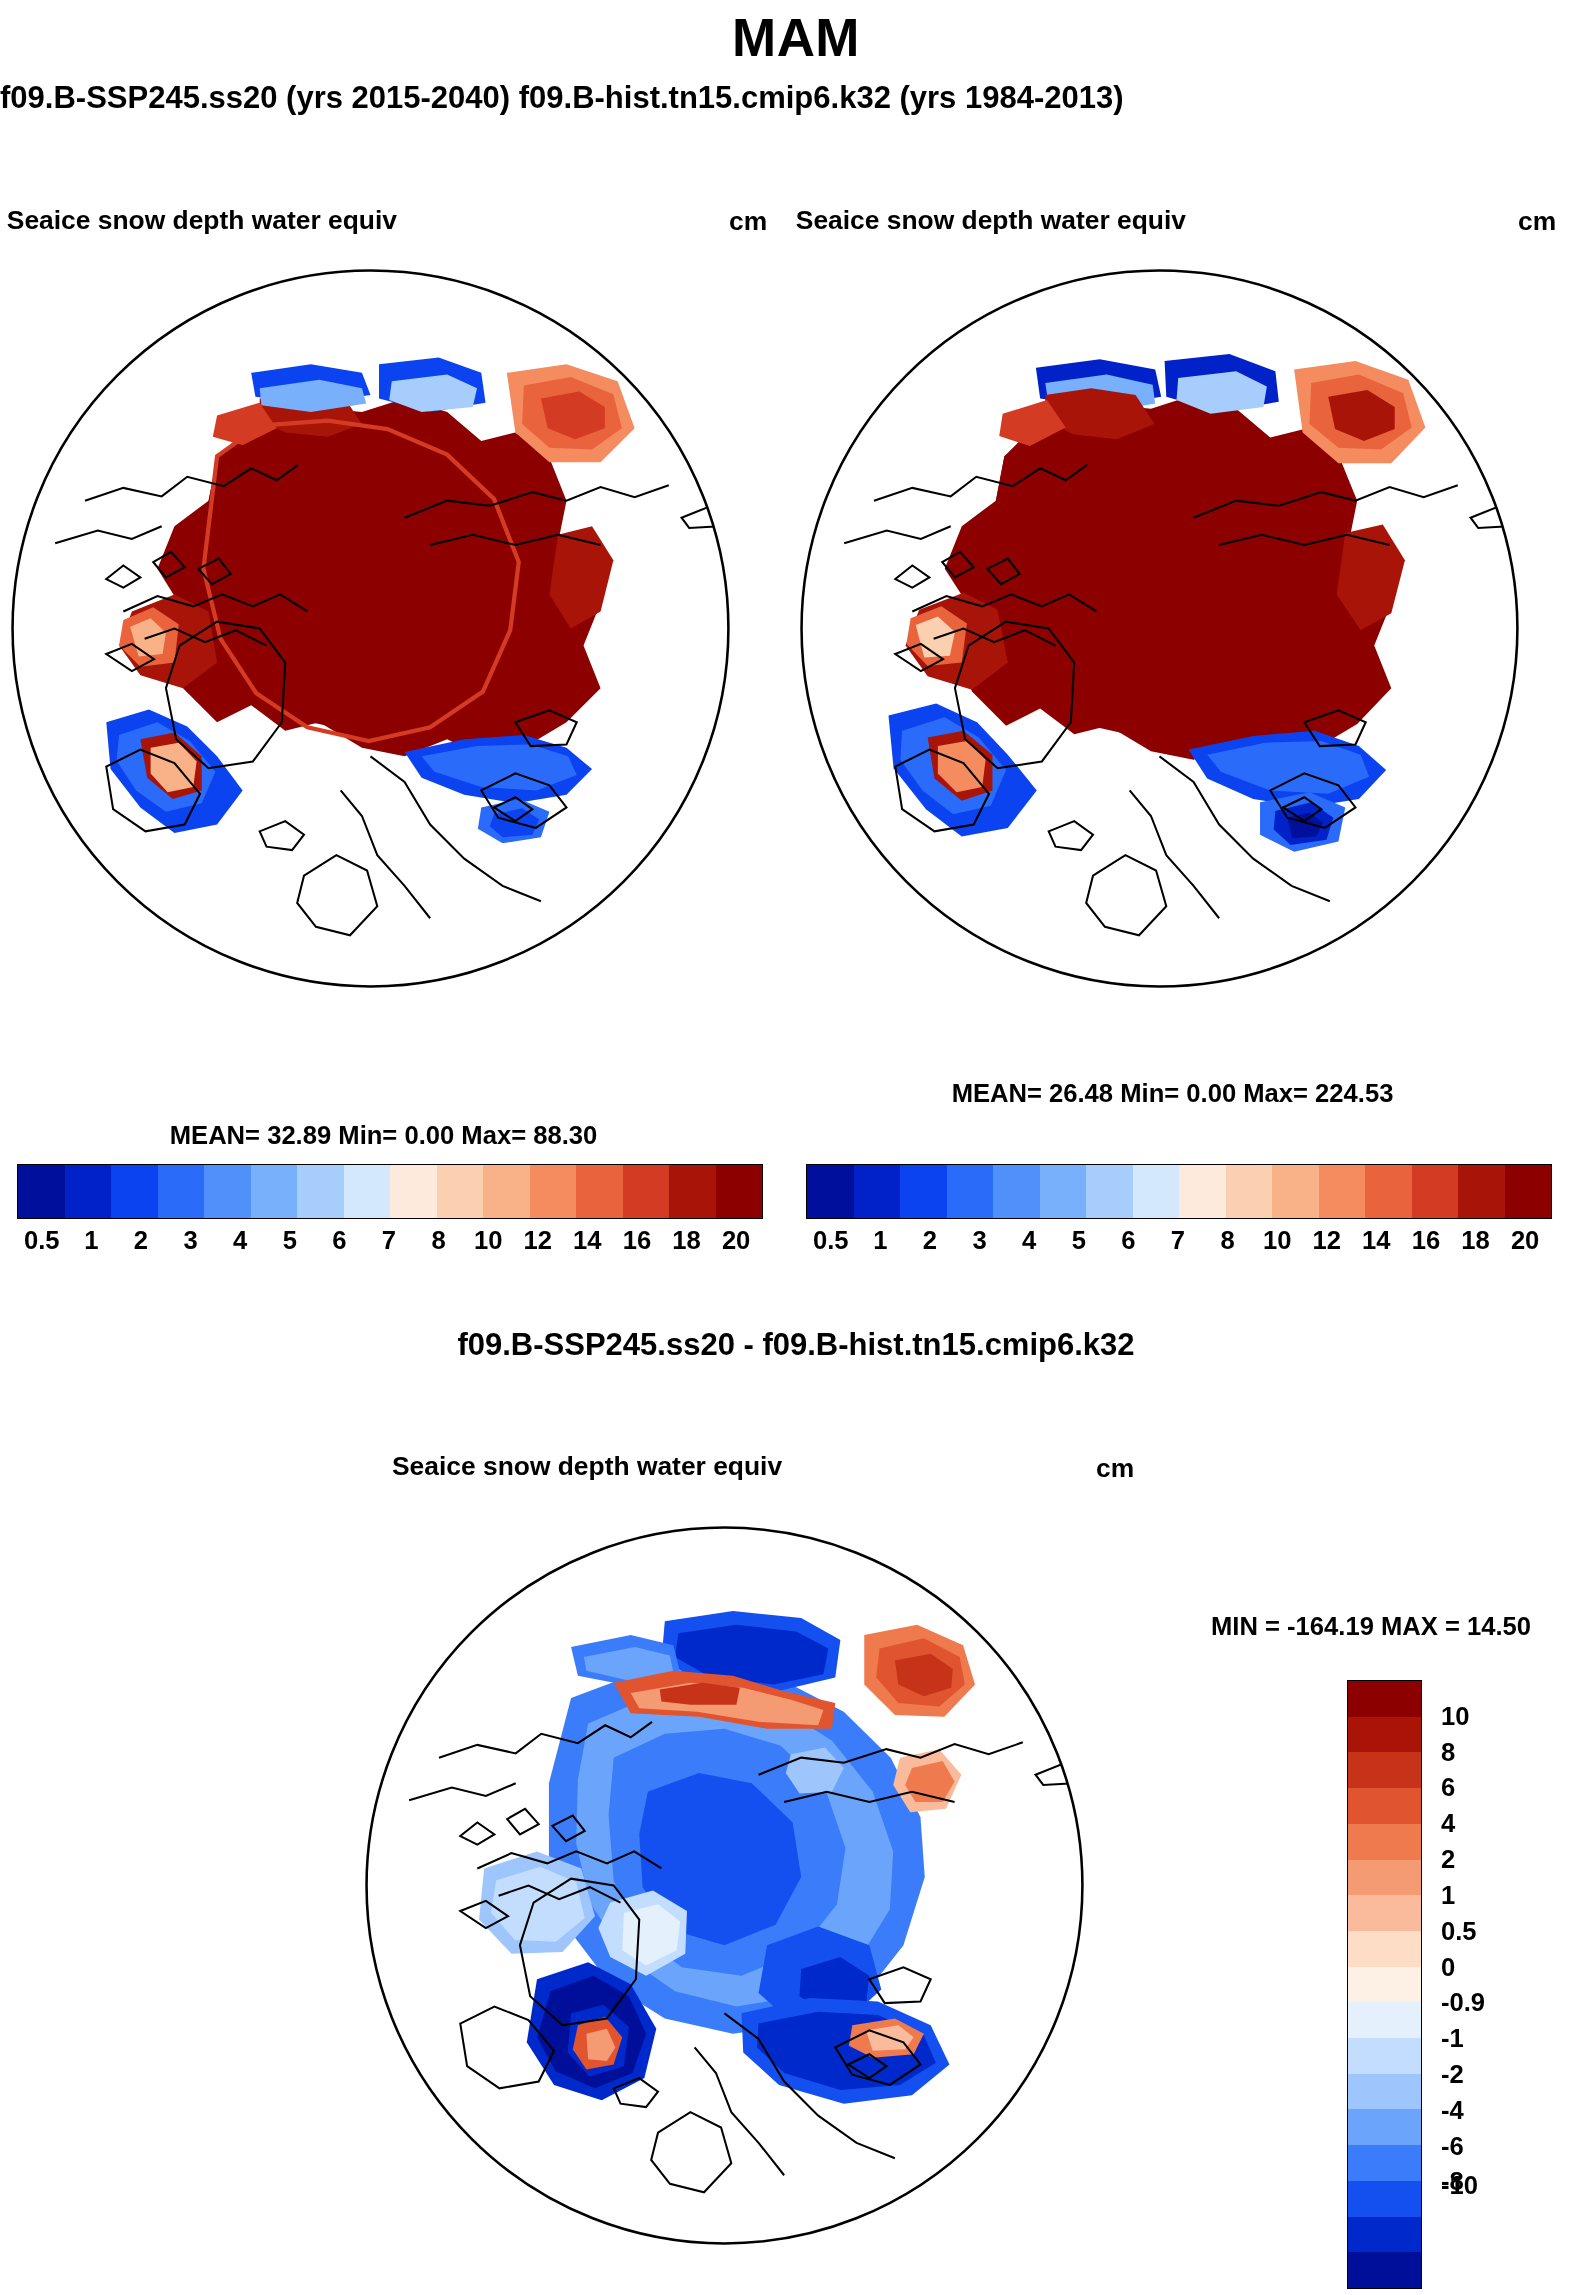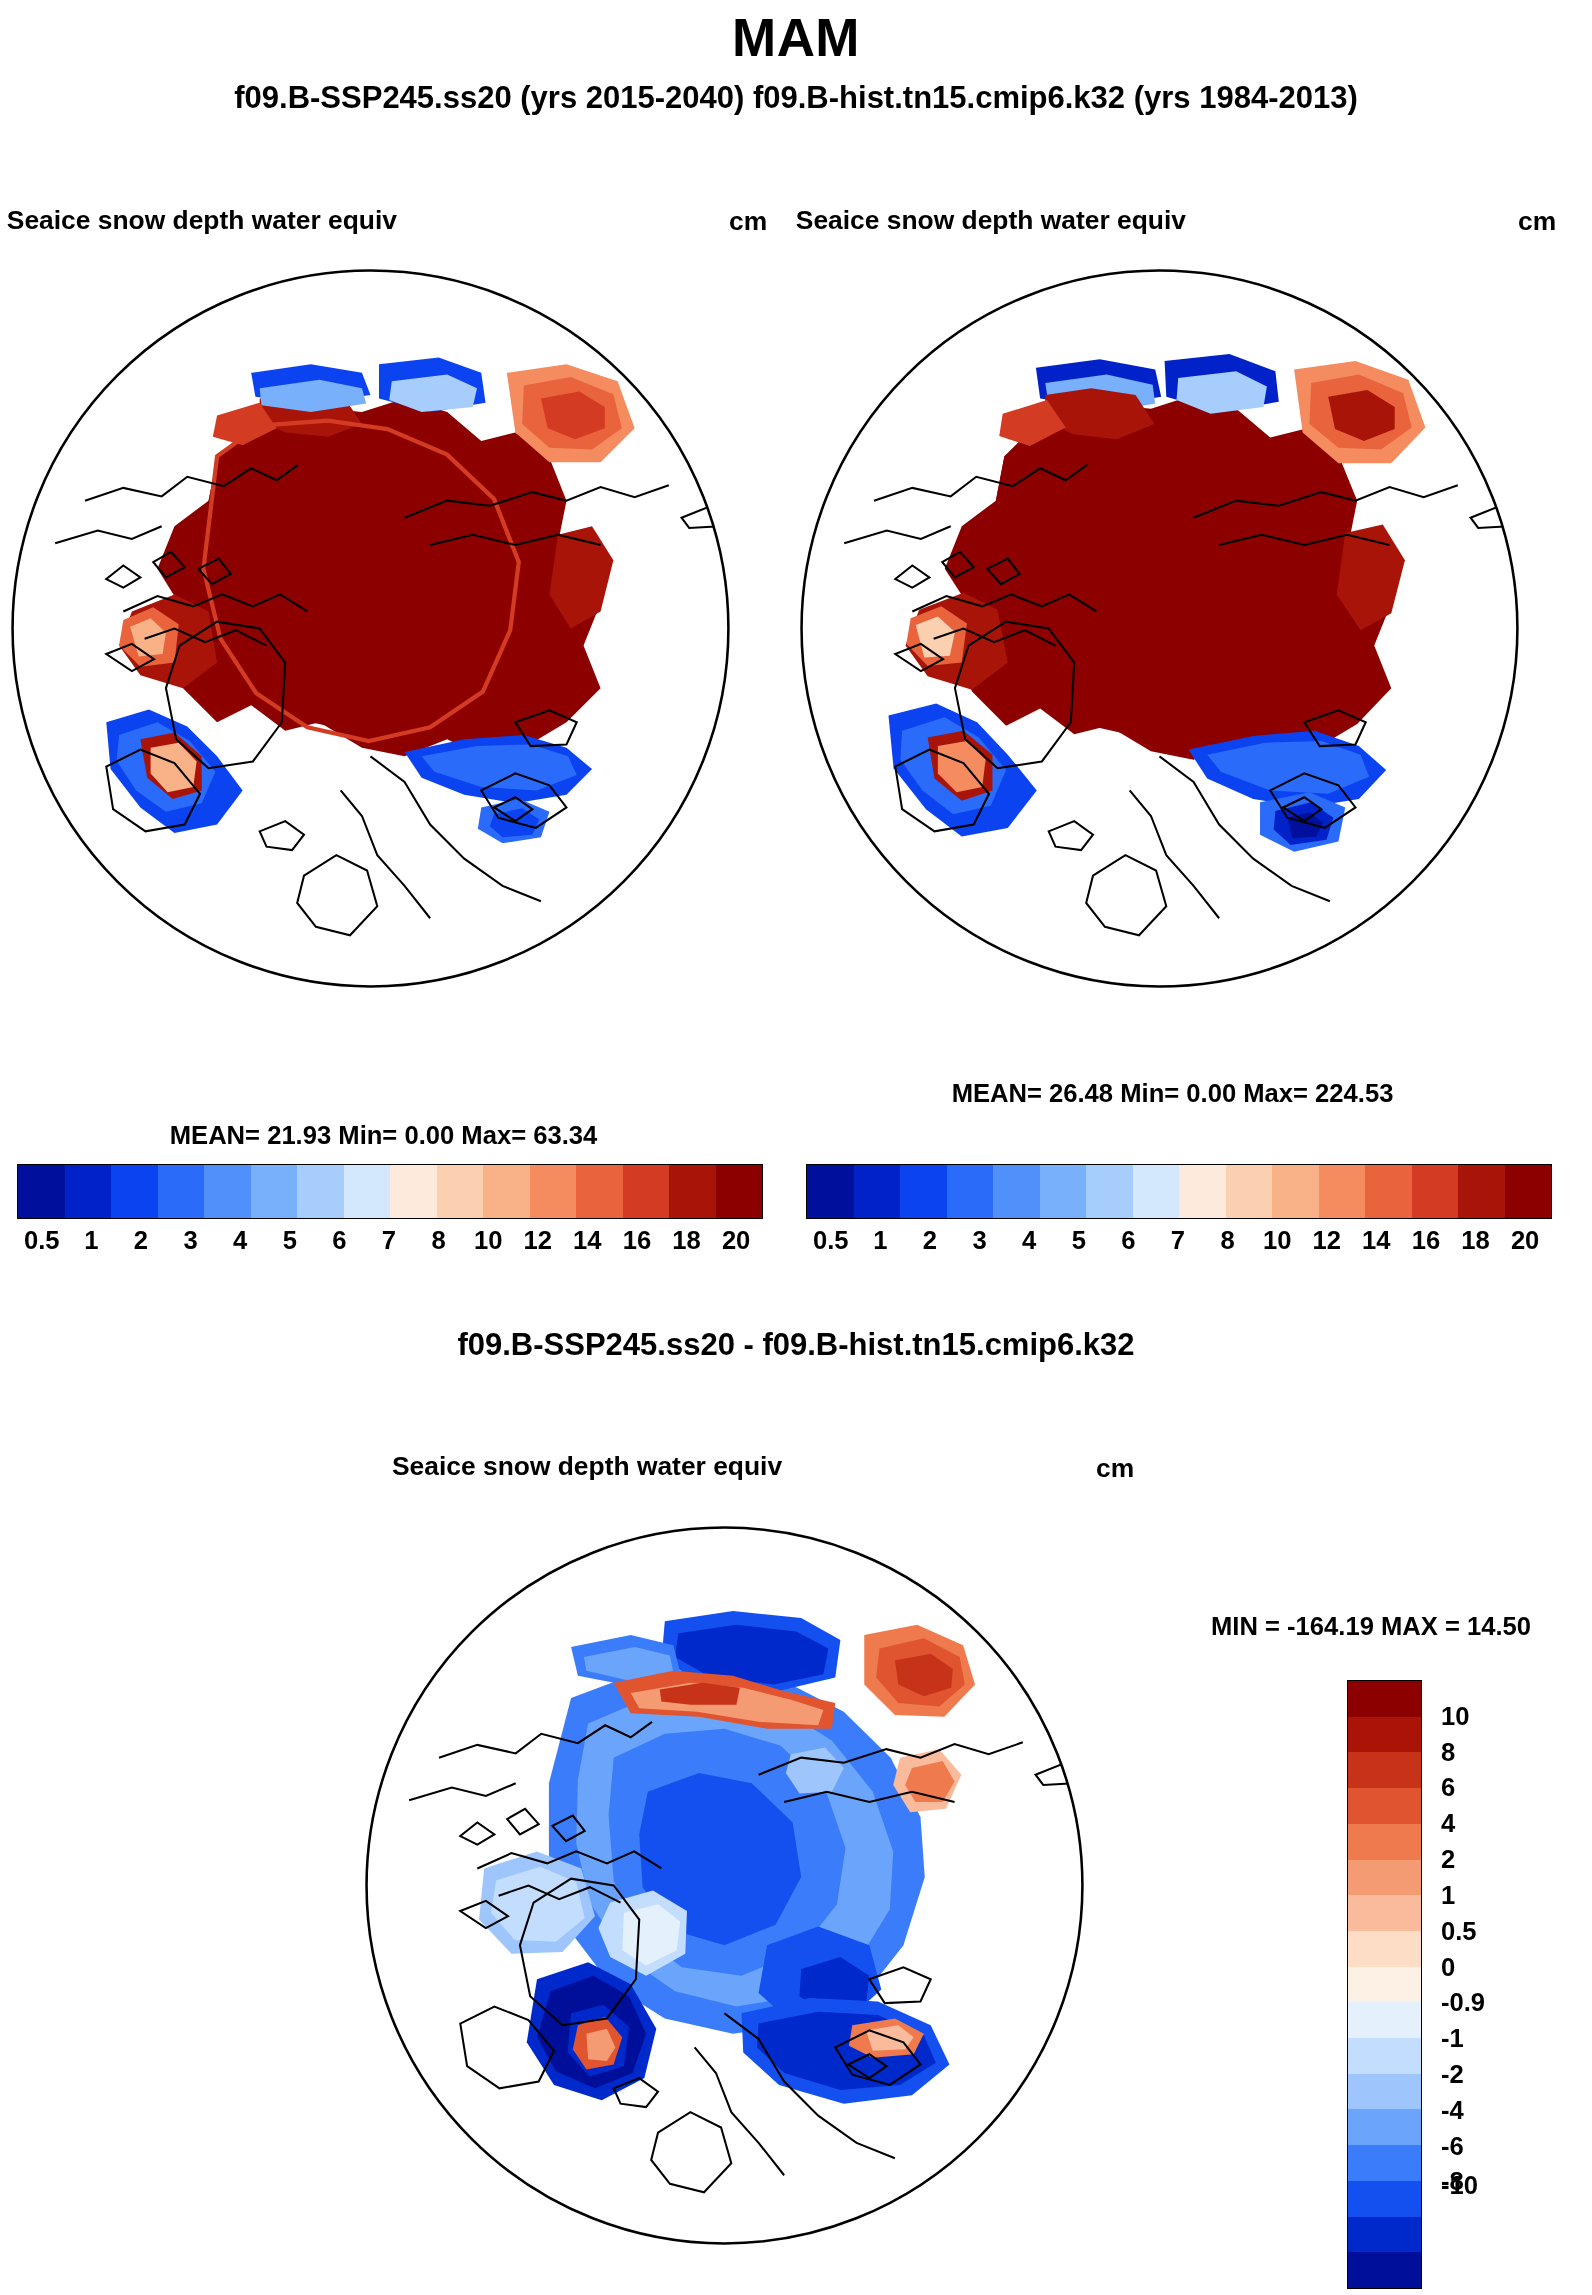--- a/index.html
+++ b/index.html
@@ -30,21 +30,20 @@
     text-align: center;
     font-size: 53px;
     font-weight: bold;
     letter-spacing: 0.4px;
   }
   .sub-title {
     position: absolute;
     top: 80px;
     left: 0;
     width: 1592px;
-    text-align: center;
     font-size: 31px;
     font-weight: bold;
   }
   .diff-title {
     position: absolute;
     top: 1327px;
     left: 0;
     width: 1592px;
     text-align: center;
     font-size: 31px;
@@ -221,21 +220,21 @@
           <path d="M600,560 L640,546 L672,560 L660,586 L618,588 Z"></path>
           <path d="M120,612 L160,592 L200,608 L230,644 L212,680 L166,688 L128,662 Z"></path>
 
           <path d="M300,688 L330,676 L352,692 L338,710 L308,706 Z"></path>
         </g>
 
         <circle cx="430" cy="450" r="420" fill="none" stroke="#000000" stroke-width="3"></circle>
       </svg>
     </div>
 
-    <div class="stats-line" style="left:0px; top:925px; width:767px;">MEAN=  21.93  Min=   0.00  Max=  63.34</div>
+    <div class="stats-line" style="left:0px; top:925px; width:767px;">MEAN=  32.89  Min=   0.00  Max=  88.30</div>
 
     <div class="cbar" style="left:17px; top:968px; width:744px; height:53px;">
       <div class="sw" style="background:#00109c"></div>
       <div class="sw" style="background:#0022c8"></div>
       <div class="sw" style="background:#0c43f0"></div>
       <div class="sw" style="background:#2a6bfa"></div>
       <div class="sw" style="background:#4f90fb"></div>
       <div class="sw" style="background:#79b0fb"></div>
       <div class="sw" style="background:#a6cdfc"></div>
       <div class="sw" style="background:#d3e7fd"></div>

